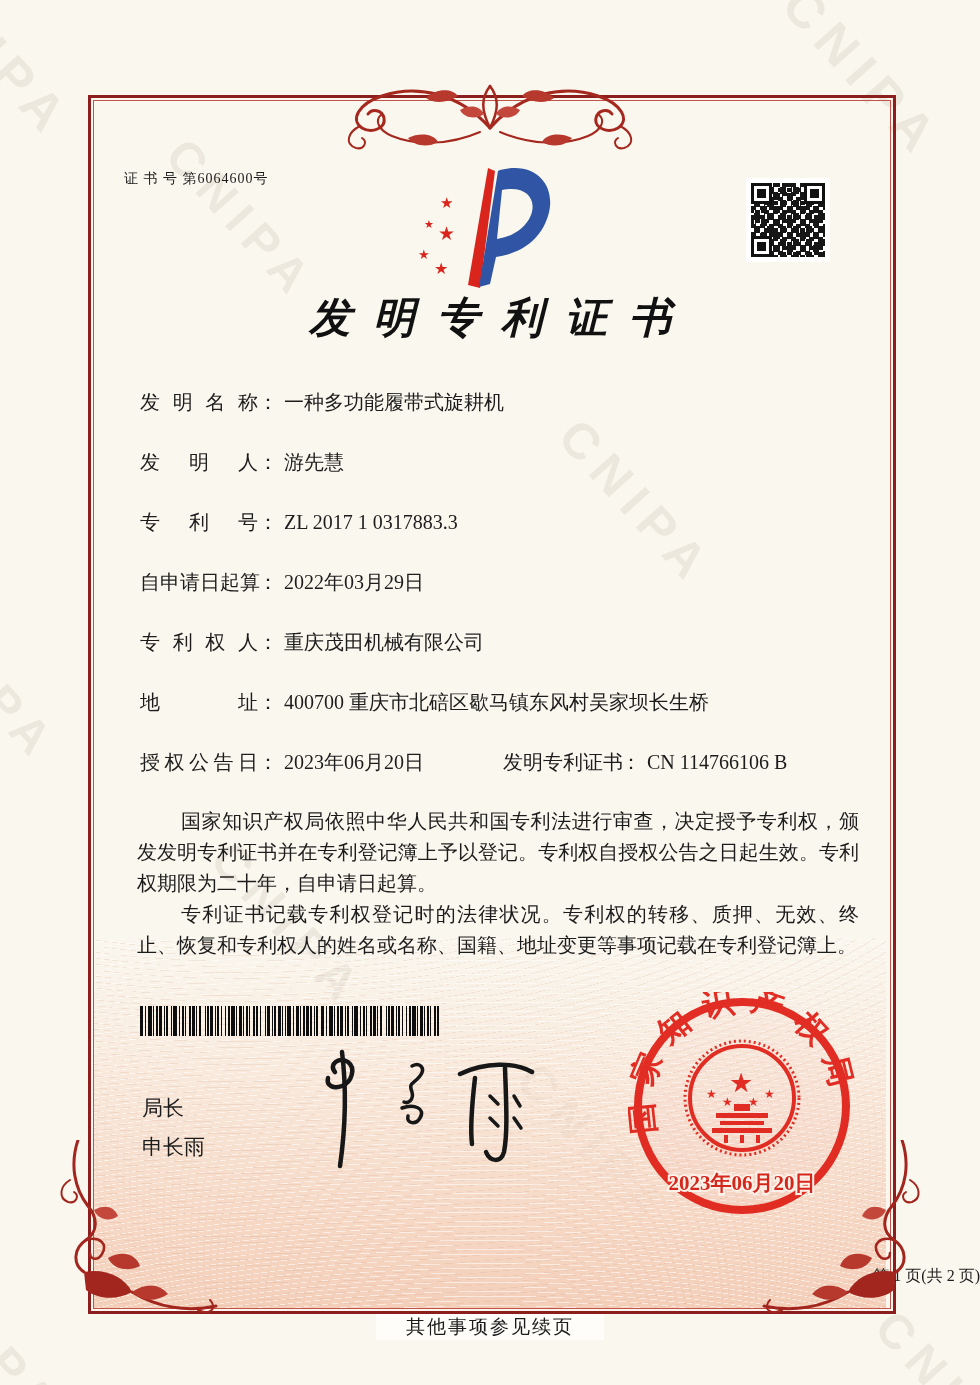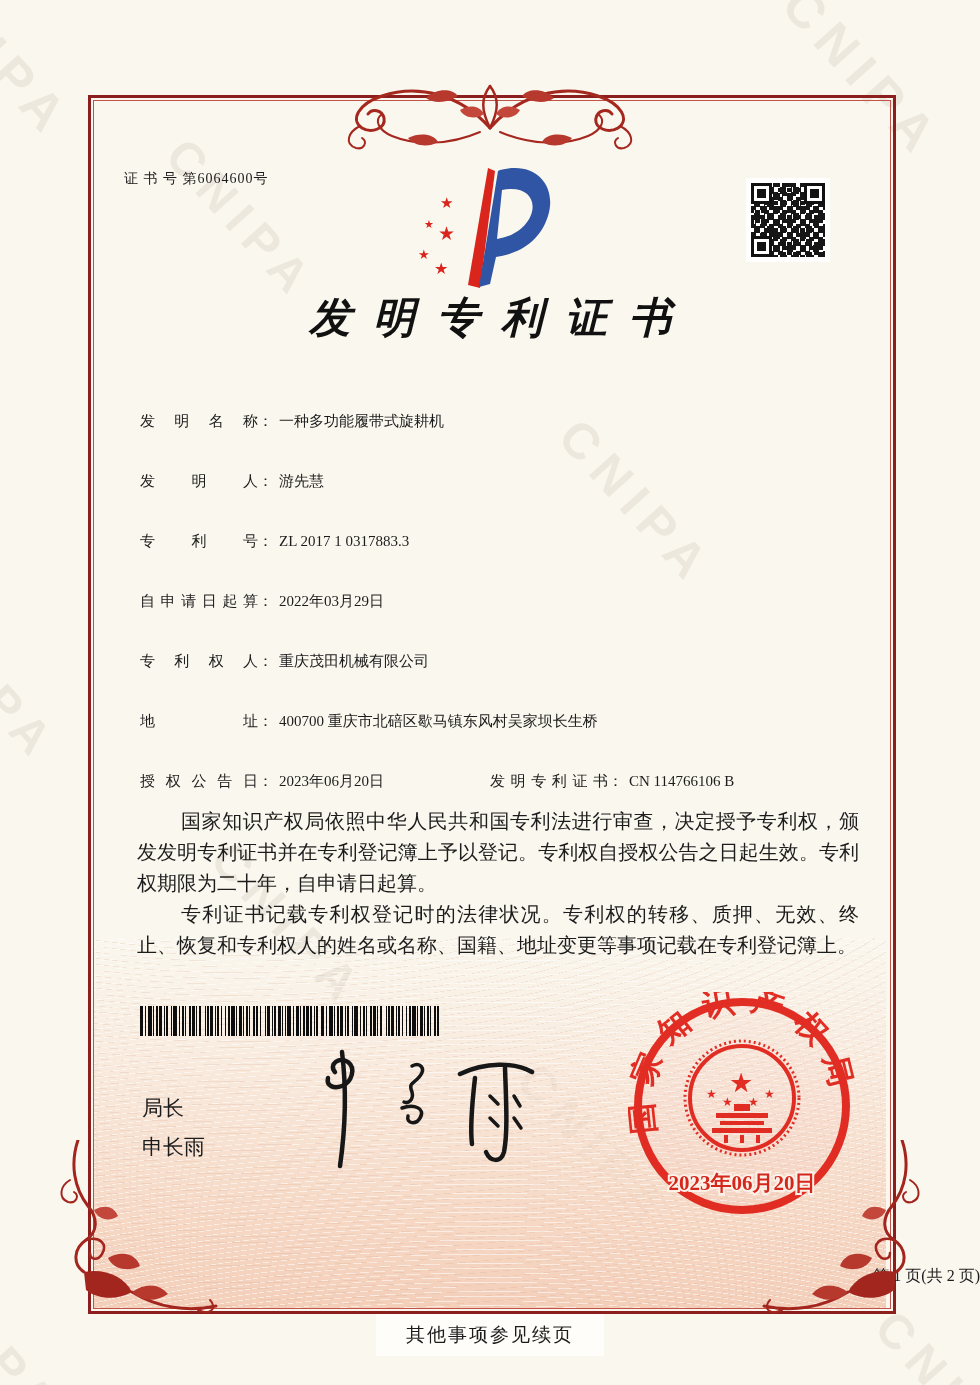--- a/index.html
+++ b/index.html
@@ -44,39 +44,39 @@
       repeating-conic-gradient(#161616 0% 25%, transparent 0% 50%) 0 0 / 9px 9px,
       repeating-conic-gradient(transparent 0% 25%, #161616 0% 50%) 3px 4px / 13px 13px;}
   .qr .f{position:absolute;width:15px;height:15px;border:3px solid #111;background:#fff;}
   .qr .f::after{content:"";position:absolute;inset:3px;background:#111;}
   .f.tl{left:5px;top:5px}.f.tr{right:5px;top:5px}.f.bl{left:5px;bottom:5px}
   .title{
     position:absolute;left:0;top:290px;width:100%;text-align:center;
     font-size:42px;font-weight:bold;letter-spacing:22px;text-indent:22px;color:#111;font-style:italic;
   }
   
-  .fields{position:absolute;left:140px;top:408px;width:716px;font-size:15px;}
+  .fields{position:absolute;left:140px;top:389px;width:716px;font-size:20px;}
   .row{margin-bottom:33px;line-height:27px;white-space:nowrap;}
   .lbl{display:inline-block;width:118px;text-align:justify;text-align-last:justify;vertical-align:bottom;}
   .colon{display:inline-block;margin-right:6px;}
-  .grant-row{display:flex;}
+  .grant-row{display:flex;gap:13px;}
   .grant-left{width:350px;}
   
   .paras{position:absolute;left:137px;top:806px;width:722px;font-size:20px;line-height:31px;text-align:justify;}
   .paras p{margin:0;text-indent:2.2em;}
   
   .barcode{position:absolute;left:140px;top:1006px;width:300px;height:30px;}
   .sig-title{position:absolute;left:142px;top:1094px;font-family:"Liberation Sans","DejaVu Sans",sans-serif;font-size:21px;font-weight:400;}
   .sig-name{position:absolute;left:142px;top:1133px;font-family:"Liberation Sans","DejaVu Sans",sans-serif;font-size:21px;font-weight:500;text-align:center;}
   .sig-script{position:absolute;left:290px;top:1044px;width:250px;height:132px;}
   .seal{position:absolute;left:628px;top:992px;width:228px;height:228px;opacity:.95;}
   .page-no{position:absolute;left:0;top:1266px;width:100%;text-align:right;font-size:16px;}
   .cont-note{
     position:absolute;left:50%;top:1314px;transform:translateX(-50%);
-    background:#fffdf9;padding:8px 30px;font-size:19px;letter-spacing:2px;white-space:nowrap;z-index:4;
+    background:#fffdf9;padding:0 30px;font-size:19px;letter-spacing:2px;white-space:nowrap;z-index:4;
   }
   
   .orn{position:absolute;z-index:4;pointer-events:none;}
   .orn-top{left:330px;top:76px;width:320px;height:86px;}
   .orn-bl{left:48px;top:1140px;width:170px;height:180px;}
   .orn-br{left:762px;top:1140px;width:170px;height:180px;}
 </style>
 </head>
 <body>
 

